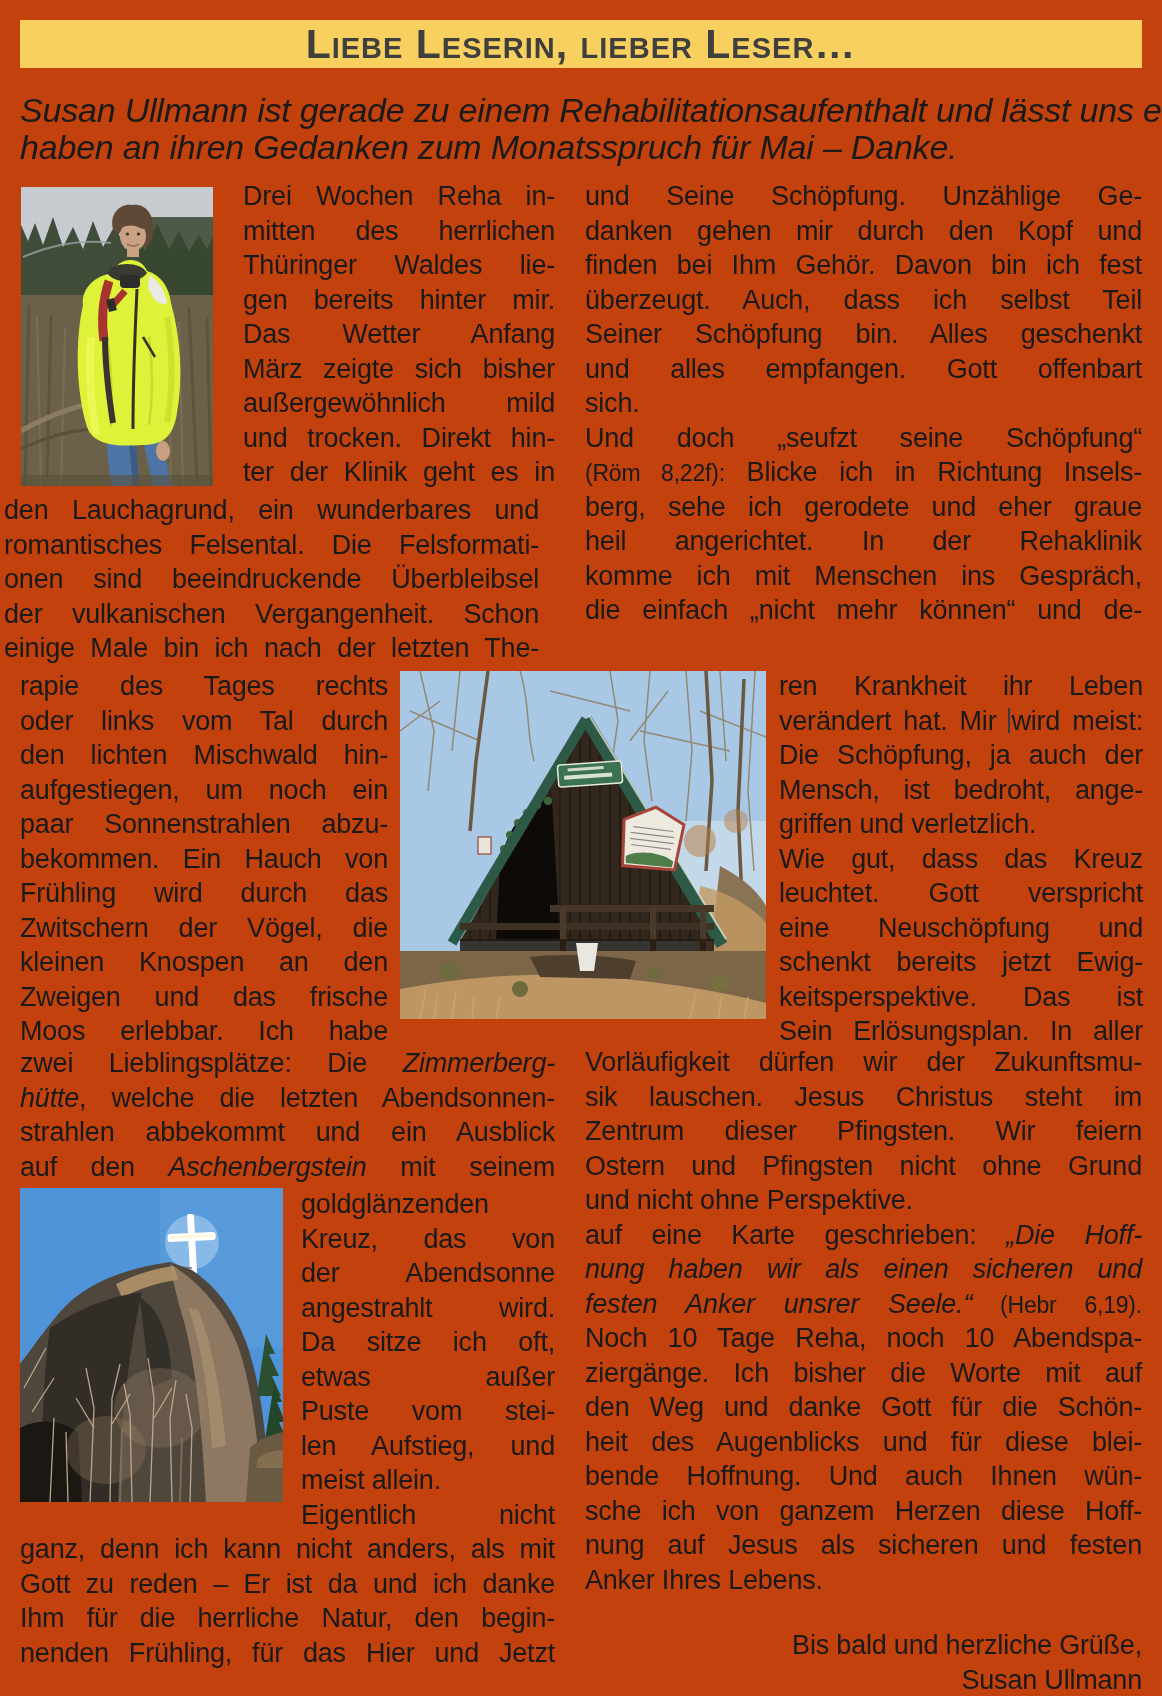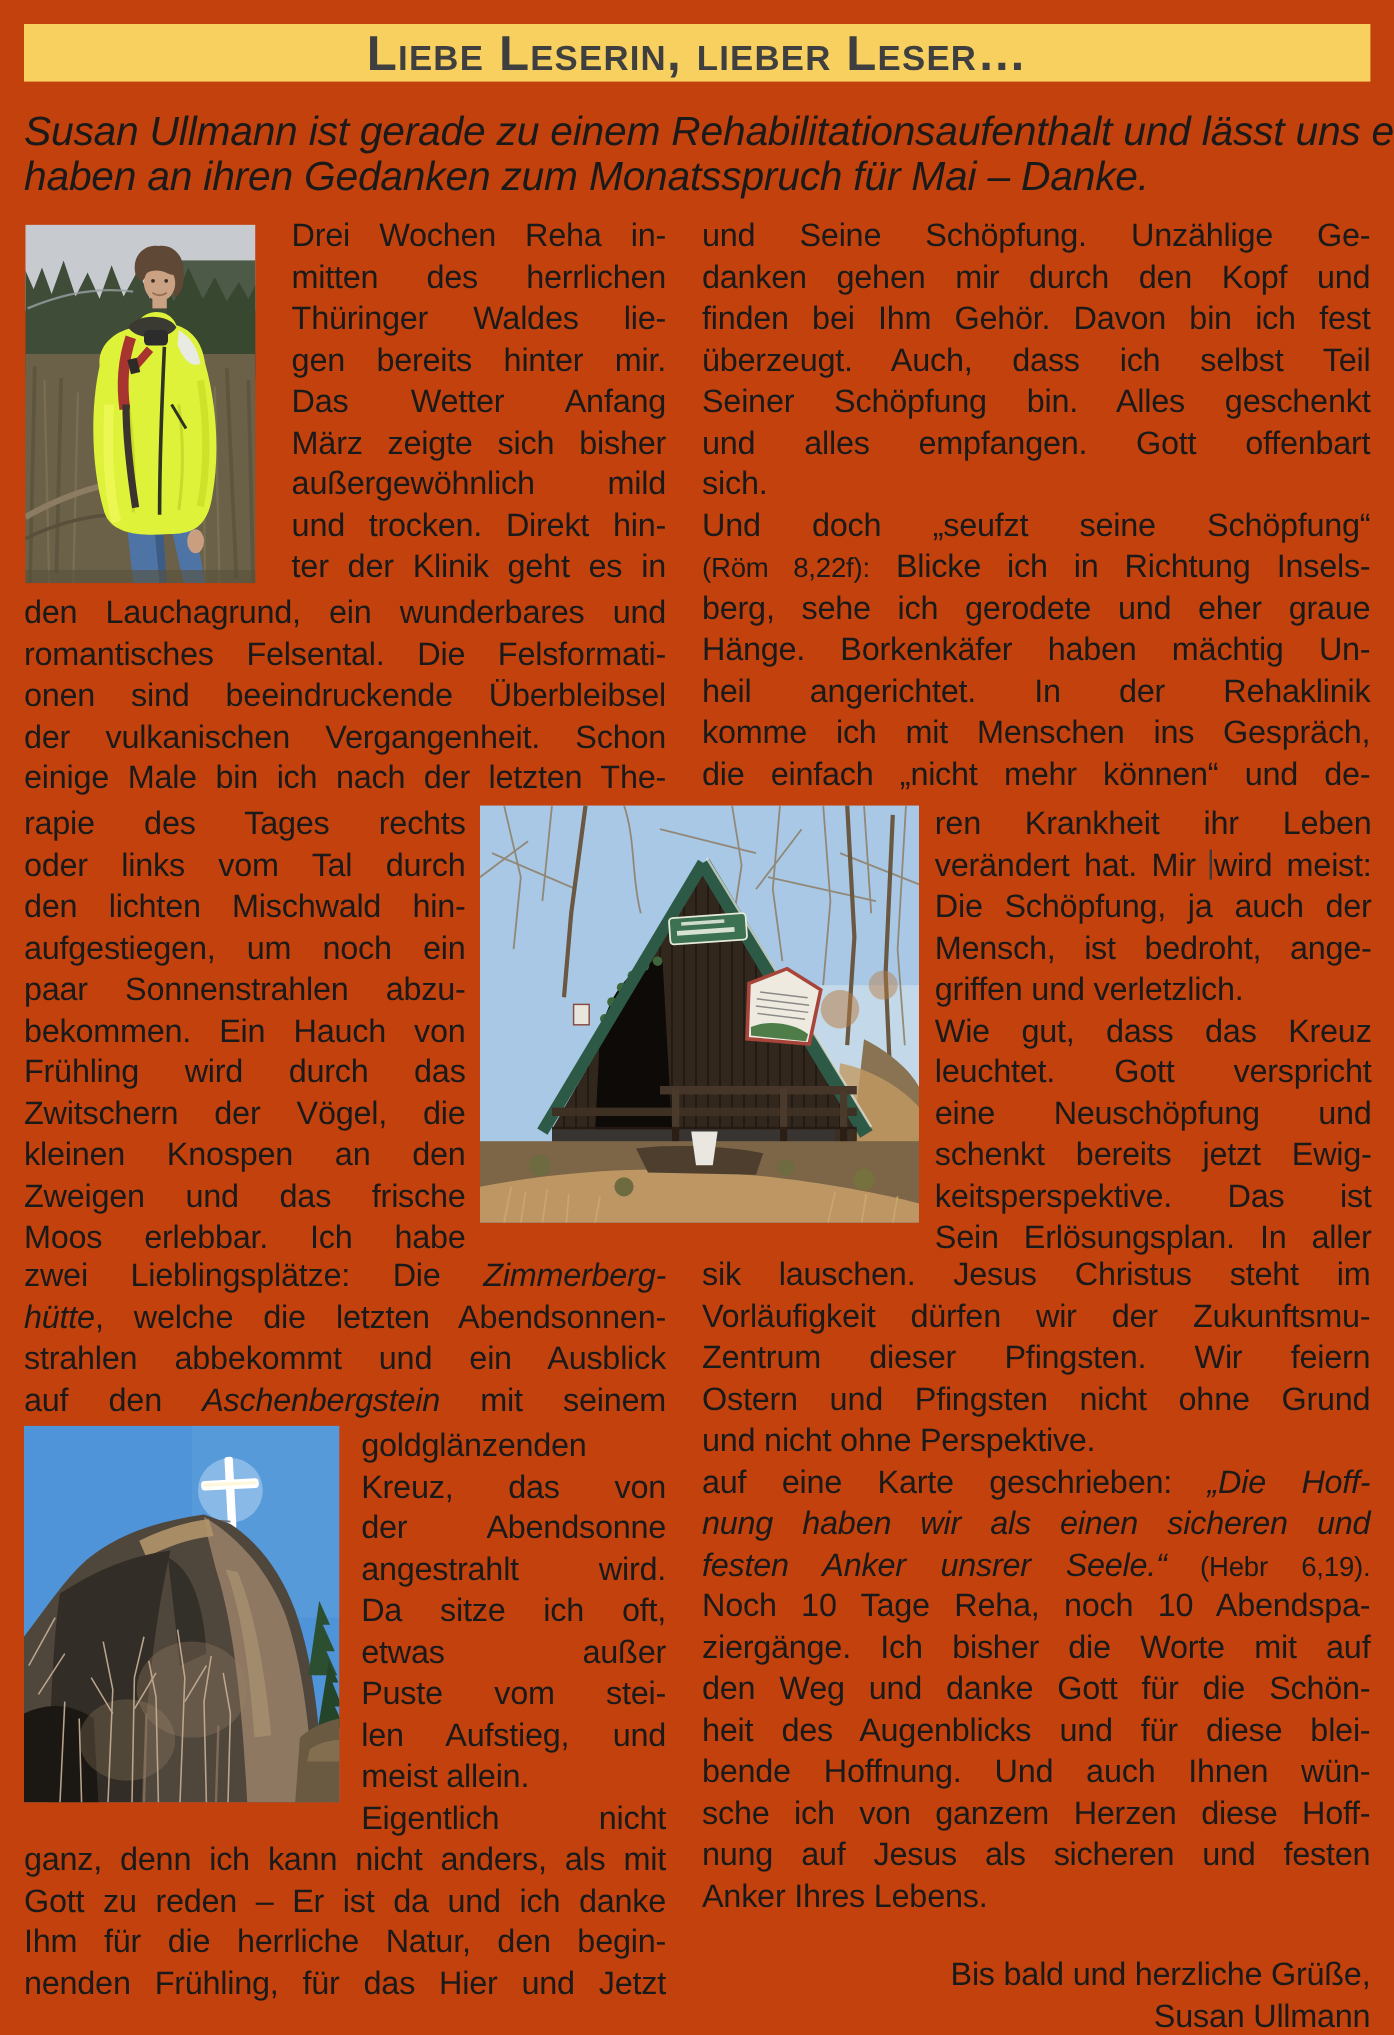--- a/index.html
+++ b/index.html
@@ -28,21 +28,21 @@
     text-align:justify;text-align-last:justify;overflow:visible;
   }
   .tr .line.end{text-align-last:left;}
   .tr .line.right{text-align:right;text-align-last:right;}
   .it{font-style:italic;}
   .sm{font-size:23px;}
   .caret{display:inline-block;width:2px;height:25px;background:#3a3a3a;
     vertical-align:-3px;margin:0 1px 0 0;}
   
   .l1{left:243px;top:179px;width:312px;}
-  .l2{left:20px; top:493px;width:535px;}
+  .l2{left:4px; top:493px;width:535px;}
   .l3{left:20px; top:669px;width:368px;}
   .l4{left:20px; top:1046px;width:535px;}
   .l5{left:301px;top:1187px;width:254px;}
   .l6{left:20px; top:1532px;width:535px;}
   .r1{left:585px;top:179px;width:557px;}
   .r2{left:779px;top:669px;width:364px;}
   .r3{left:585px;top:1045px;width:557px;}
   .r4{left:585px;top:1628px;width:557px;}
   
   .photo{position:absolute;overflow:hidden;}
@@ -359,41 +359,40 @@
       <div class="line"><span>und Seine Schöpfung. Unzählige Ge-</span></div>
       <div class="line"><span>danken gehen mir durch den Kopf und</span></div>
       <div class="line"><span>finden bei Ihm Gehör. Davon bin ich fest</span></div>
       <div class="line"><span>überzeugt. Auch, dass ich selbst Teil</span></div>
       <div class="line"><span>Seiner Schöpfung bin. Alles geschenkt</span></div>
       <div class="line"><span>und alles empfangen. Gott offenbart</span></div>
       <div class="line end"><span>sich.</span></div>
       <div class="line"><span>Und doch „seufzt seine Schöpfung“</span></div>
       <div class="line"><span class="sm">(Röm 8,22f):</span><span> Blicke ich in Richtung Insels-</span></div>
       <div class="line"><span>berg, sehe ich gerodete und eher graue</span></div>
-      <div class="line"><span>Hänge. Borkenkäfer haben mächtig Un-</span></div>
       <div class="line"><span>heil angerichtet. In der Rehaklinik</span></div>
       <div class="line"><span>komme ich mit Menschen ins Gespräch,</span></div>
       <div class="line"><span>die einfach „nicht mehr können“ und de-</span></div>
     </div>
   <div class="tr r2">
       <div class="line"><span>ren Krankheit ihr Leben</span></div>
       <div class="line"><span>verändert hat. Mir </span><span class="caret"></span><span>wird meist:</span></div>
       <div class="line"><span>Die Schöpfung, ja auch der</span></div>
       <div class="line"><span>Mensch, ist bedroht, ange-</span></div>
       <div class="line end"><span>griffen und verletzlich.</span></div>
       <div class="line"><span>Wie gut, dass das Kreuz</span></div>
       <div class="line"><span>leuchtet. Gott verspricht</span></div>
       <div class="line"><span>eine Neuschöpfung und</span></div>
       <div class="line"><span>schenkt bereits jetzt Ewig-</span></div>
       <div class="line"><span>keitsperspektive. Das ist</span></div>
       <div class="line"><span>Sein Erlösungsplan. In aller</span></div>
     </div>
   <div class="tr r3">
+      <div class="line"><span>Vorläufigkeit dürfen wir der Zukunftsmu-</span></div>
       <div class="line"><span>sik lauschen. Jesus Christus steht im</span></div>
-      <div class="line"><span>Vorläufigkeit dürfen wir der Zukunftsmu-</span></div>
       <div class="line"><span>Zentrum dieser Pfingsten. Wir feiern</span></div>
       <div class="line"><span>Ostern und Pfingsten nicht ohne Grund</span></div>
       <div class="line end"><span>und nicht ohne Perspektive.</span></div>
       <div class="line"><span>auf eine Karte geschrieben: </span><span class="it">„Die Hoff-</span></div>
       <div class="line"><span class="it">nung haben wir als einen sicheren und</span></div>
       <div class="line"><span class="it">festen Anker unsrer Seele.“</span><span class="sm"> (Hebr 6,19).</span></div>
       <div class="line"><span>Noch 10 Tage Reha, noch 10 Abendspa-</span></div>
       <div class="line"><span>ziergänge. Ich bisher die Worte mit auf</span></div>
       <div class="line"><span>den Weg und danke Gott für die Schön-</span></div>
       <div class="line"><span>heit des Augenblicks und für diese blei-</span></div>

